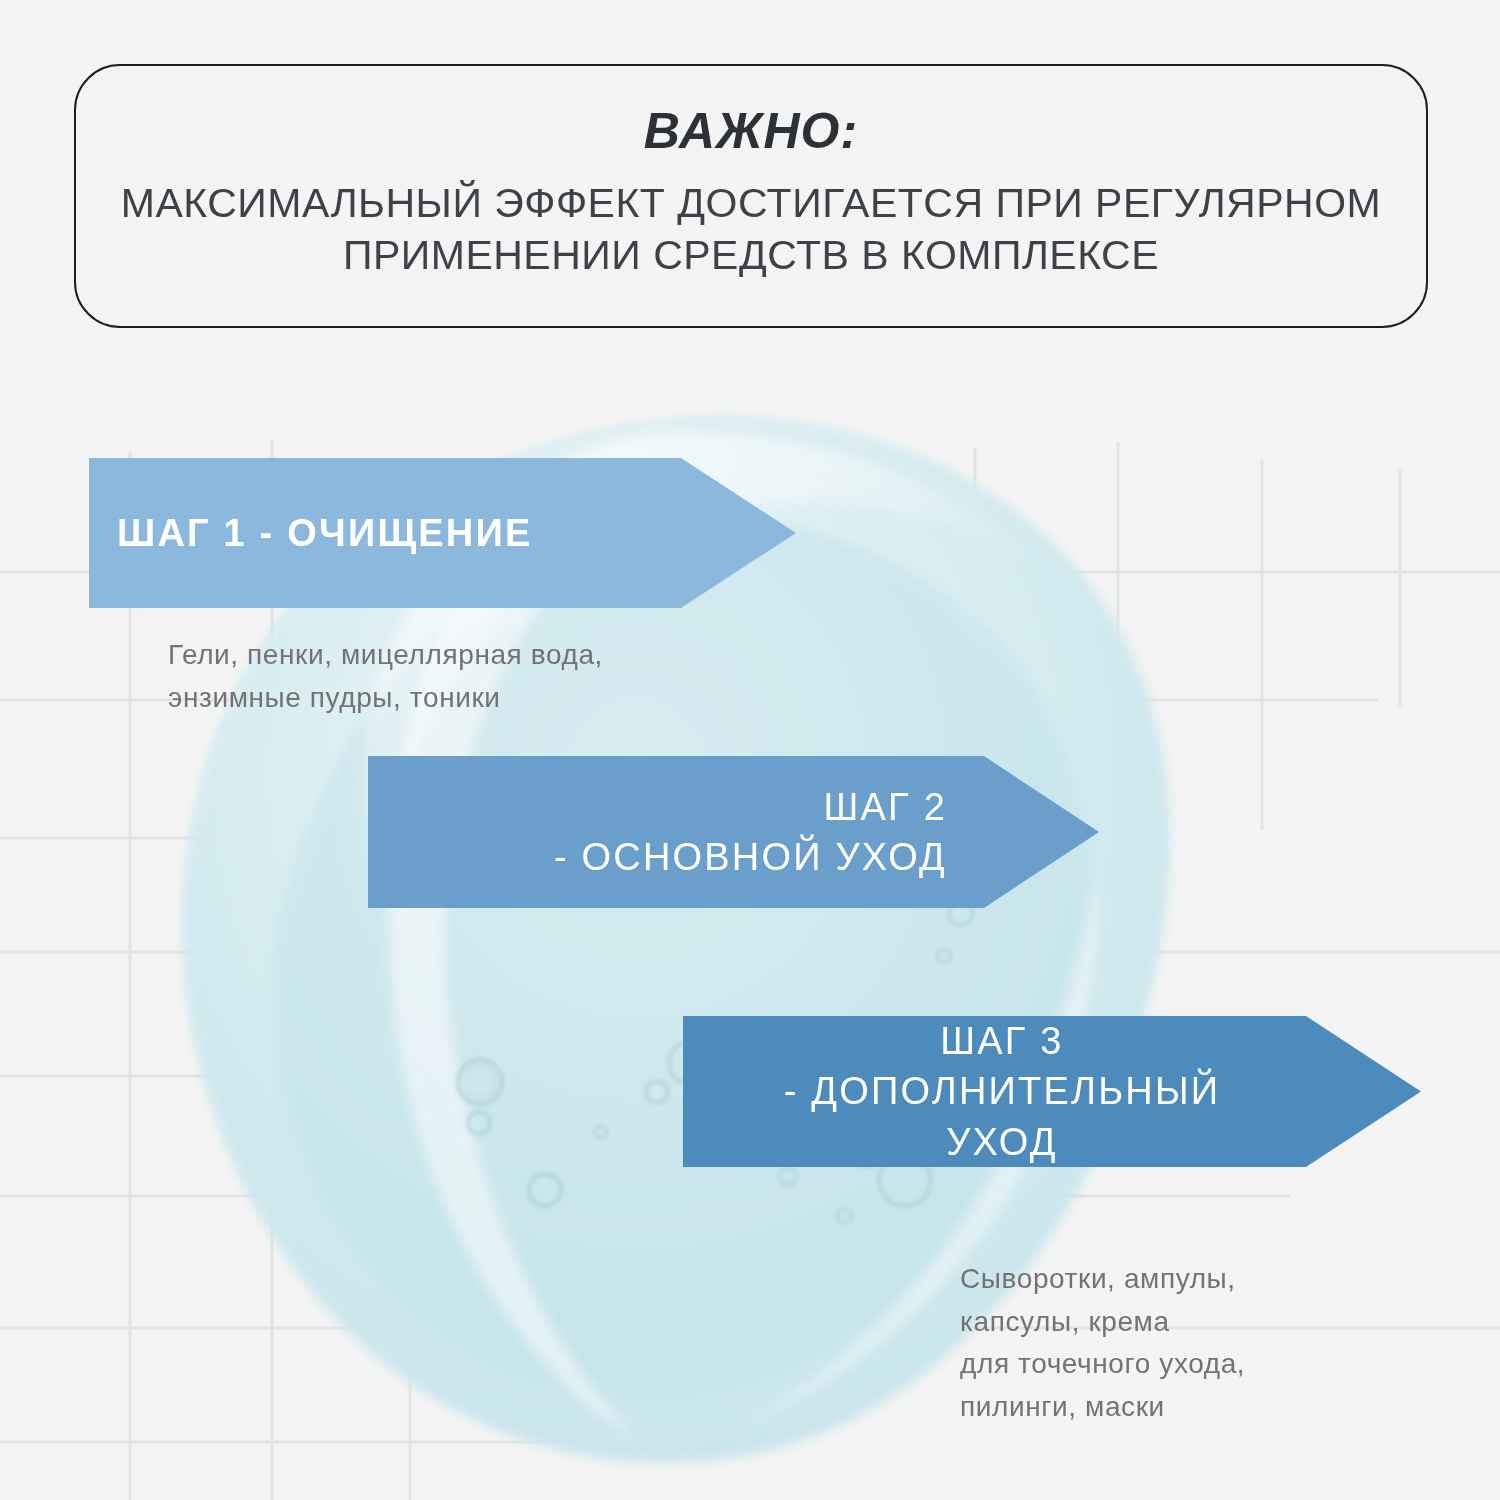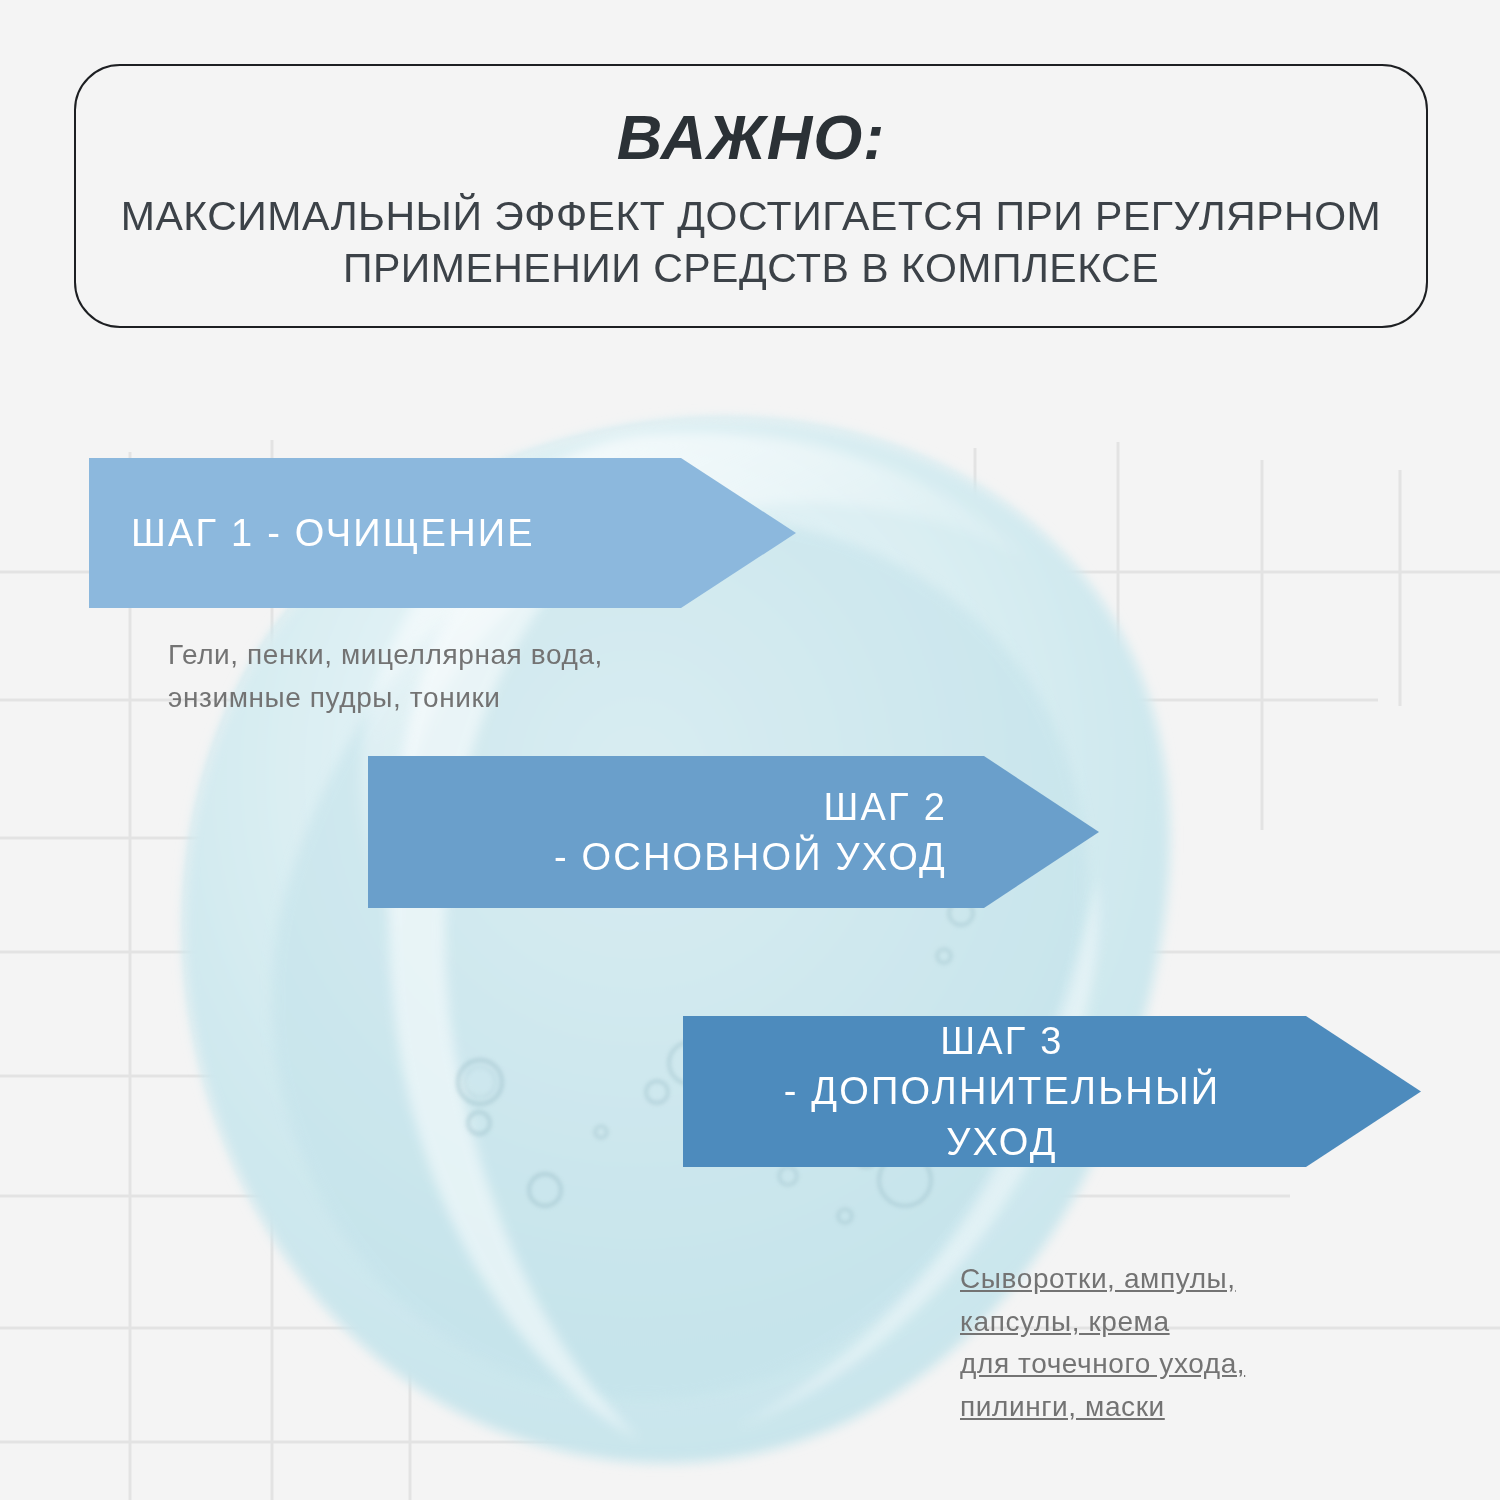--- a/index.html
+++ b/index.html
@@ -16,21 +16,21 @@
 
   
   #header-box{
     position:absolute;left:74px;top:64px;width:1354px;height:264px;
     border:2px solid #1d1f22;border-radius:46px;
     background:#f4f4f4;
     box-sizing:border-box;
     display:flex;flex-direction:column;align-items:center;justify-content:flex-start;
   }
   #header-title{
-    font-size:63px;font-style:italic;font-weight:bold;
+    font-size:50px;font-style:italic;font-weight:bold;
     color:#2b3136;letter-spacing:1px;
     margin-top:40px;line-height:1;
     text-align:center;
   }
   #header-sub{
     margin-top:21px;
     font-size:41px;font-weight:400;color:#3c4248;
     text-align:center;line-height:1.28;letter-spacing:0.5px;
     width:1290px;
   }
@@ -46,21 +46,21 @@
     color:#ffffff;font-size:38px;letter-spacing:2.2px;
     line-height:1.32;white-space:pre-line;
     width:100%;
   }
 
   #arrow-1{
     left:89px;top:458px;width:707px;height:150px;
     clip-path:polygon(0 0, 592px 0, 707px 75px, 592px 150px, 0 150px);
     background:#8cb8dd;
   }
-  #arrow-1 .arrow-label{padding-left:42px;text-align:left;}
+  #arrow-1 .arrow-label{padding-left:28px;text-align:left;font-weight:bold;}
 
   #arrow-2{
     left:368px;top:756px;width:731px;height:152px;
     clip-path:polygon(0 0, 616px 0, 731px 76px, 616px 152px, 0 152px);
     background:#6a9fcb;
   }
   #arrow-2 .arrow-label{padding-right:152px;text-align:right;}
 
   #arrow-3{
     left:683px;top:1016px;width:738px;height:151px;
@@ -70,21 +70,21 @@
   #arrow-3 .arrow-label{padding-right:100px;text-align:center;}
 
   
   .caption{
     position:absolute;
     color:#737373;font-size:28px;line-height:1.52;
     letter-spacing:0.6px;white-space:pre-line;
   }
   #caption-1{left:168px;top:634px;text-align:left;}
   #caption-2{left:622px;top:935px;text-align:left;}
-  #caption-3{left:960px;top:1258px;text-align:left;text-decoration:underline;}
+  #caption-3{left:960px;top:1258px;text-align:left;}
 </style>
 </head>
 <body>
 
 <div id="stage">
 
   <svg class="bg-layer" viewBox="0 0 1500 1500" xmlns="http://www.w3.org/2000/svg">
     <g stroke="#e3e3e3" stroke-width="3" fill="none">
       <line x1="0" y1="572" x2="1500" y2="572"></line>
       <line x1="0" y1="700" x2="1378" y2="700"></line>

